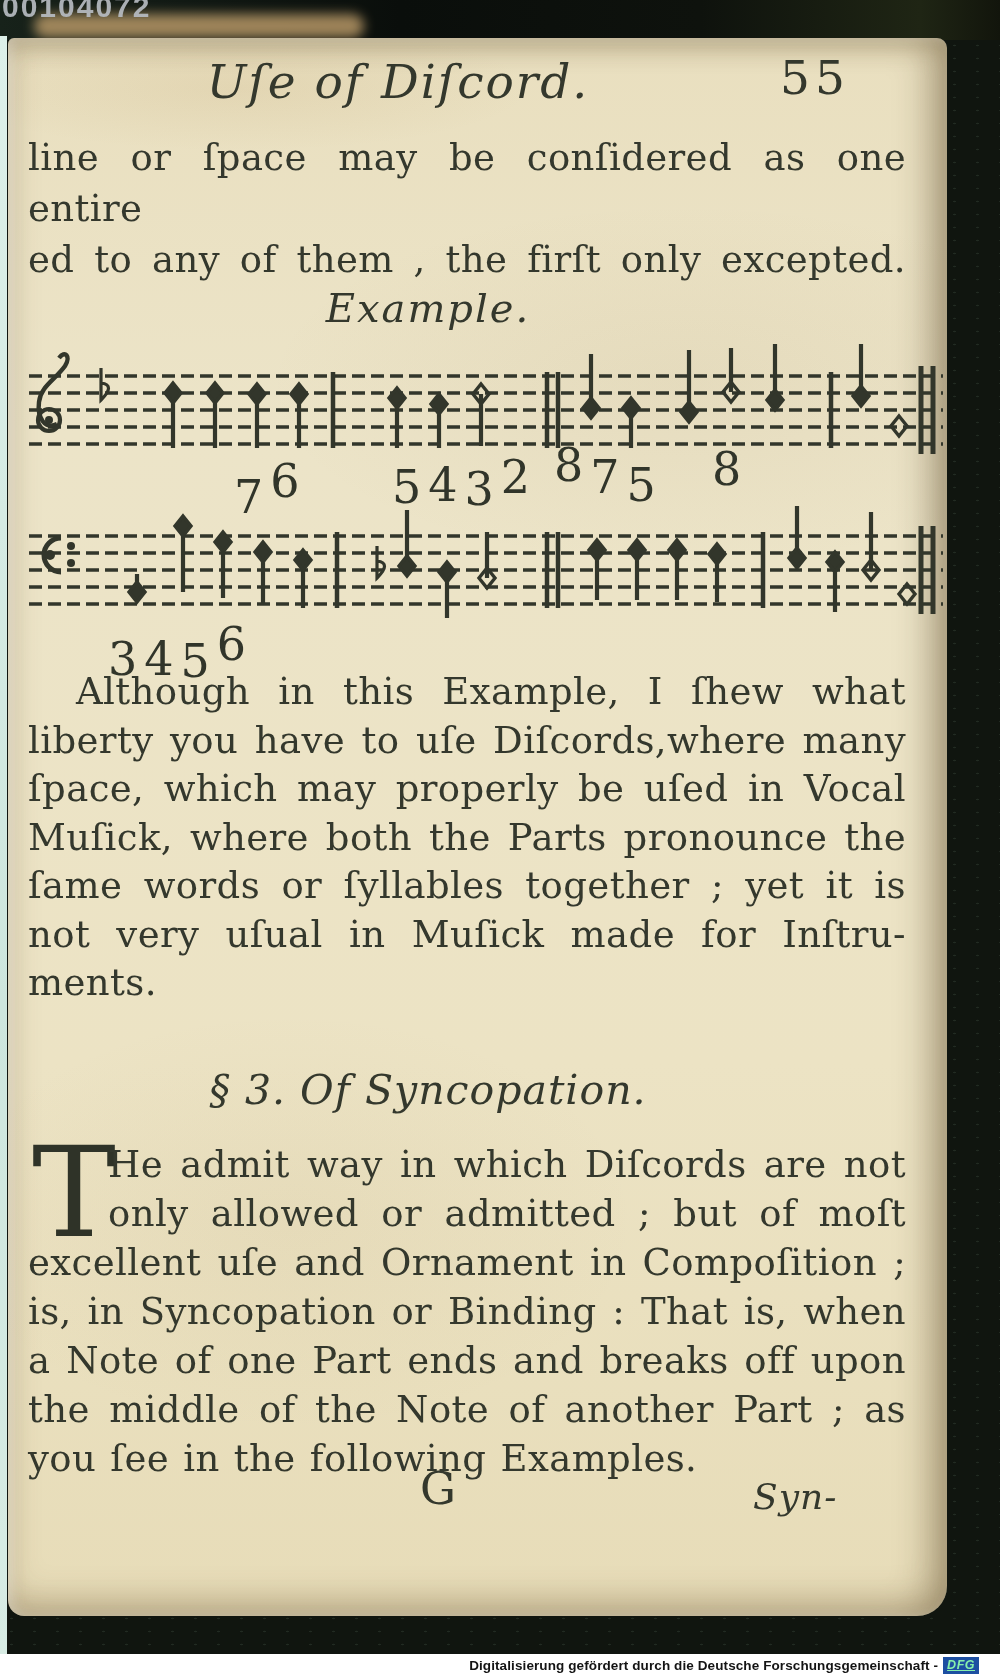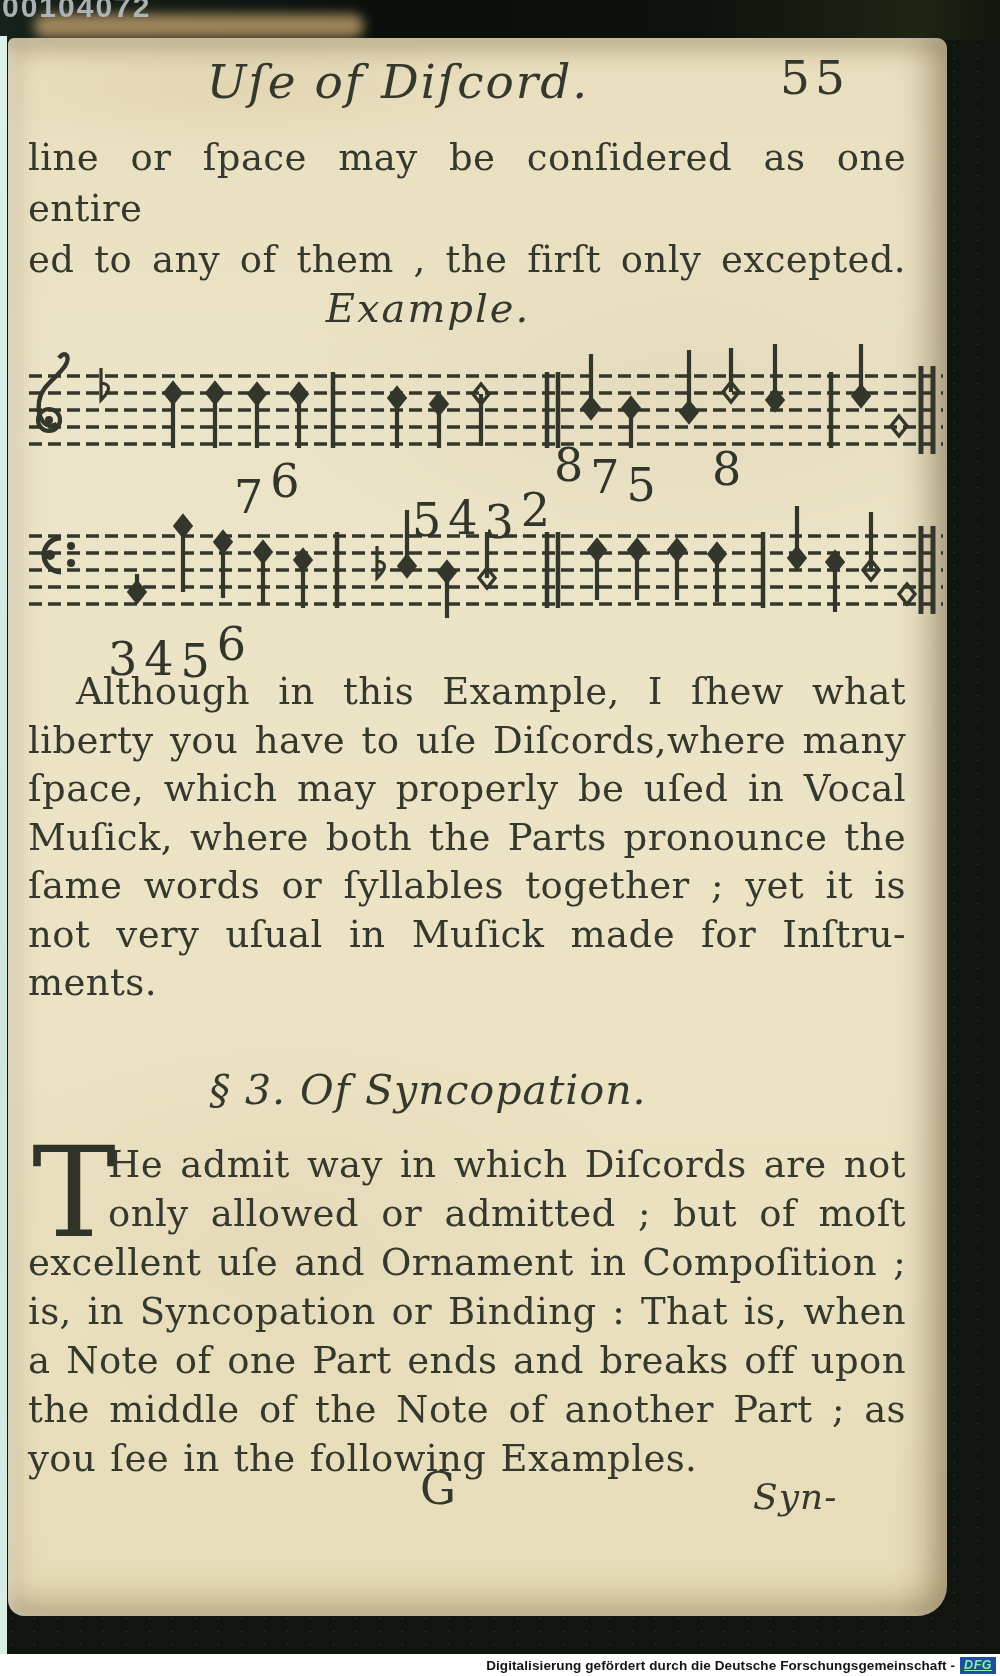--- a/index.html
+++ b/index.html
@@ -78,21 +78,21 @@
   .catchword { left:745px; top:1438px; font-style:italic; font-size:36px; letter-spacing:1px; }
   .staff { position:absolute; left:17px; width:925px; height:130px; }
   .staff-1 { top:298px; }
   .staff-2 { top:458px; }
   .figgroup { position:absolute; font-size:46px; color:#31352a; }
   .figgroup span { display:inline-block; margin-right:7px; }
   
   .footer {
     position:absolute; left:0; bottom:0; width:1000px; height:22px; background:#ffffff;
     display:flex; align-items:center; justify-content:flex-end; gap:5px;
-    padding-right:4px; box-sizing:border-box;
+    padding-right:21px; box-sizing:border-box;
     font-family:'Liberation Sans',sans-serif;
   }
   .footer-text { font-size:13.5px; font-weight:bold; color:#141414; letter-spacing:0.1px; }
   .dfg-logo {
     color:#86efac; font-size:12.5px; font-weight:bold; font-style:italic;
     padding:0 4px; height:17px; line-height:17px; letter-spacing:.5px;text-decoration:underline;
   }
 </style>
 </head>
 <body>
@@ -233,21 +233,21 @@
         <div class="ln ">excellent uſe and Ornament in Compoſition ;</div>
         <div class="ln ">is, in Syncopation or Binding :  That is, when</div>
         <div class="ln ">a Note of one Part ends and breaks  off upon</div>
         <div class="ln ">the middle of the Note of  another Part ;   as</div>
         <div class="ln  left-last">you ſee in the following Examples.</div>
       </div>
 
     <div class="t signature">G</div>
     <div class="t catchword">Syn-</div>
   <div class="figgroup" style="left: 226px; top: 422px;"><span style="transform: translateY(10px);">7</span><span style="transform: translateY(-6px);">6</span></div>
-      <div class="figgroup" style="left: 404px; top: 408px; margin-top: 33px;"><span style="transform: translateY(14px);">5</span><span style="transform: translateY(12px);">4</span><span style="transform: translateY(16px);">3</span><span style="transform: translateY(4px);">2</span></div>
+      <div class="figgroup" style="left: 384px; top: 408px;"><span style="transform: translateY(14px);">5</span><span style="transform: translateY(12px);">4</span><span style="transform: translateY(16px);">3</span><span style="transform: translateY(4px);">2</span></div>
       <div class="figgroup" style="left: 546px; top: 400px;"><span style="transform: translateY(0px);">8</span><span style="transform: translateY(12px);">7</span><span style="transform: translateY(20px);">5</span></div>
       <div class="figgroup" style="left: 704px; top: 404px;"><span style="transform: translateY(0px);">8</span></div>
       <div class="figgroup" style="left: 100px; top: 586px;"><span style="transform: translateY(8px);">3</span><span style="transform: translateY(8px);">4</span><span style="transform: translateY(10px);">5</span><span style="transform: translateY(-7px);">6</span></div>
     </div>
 
   <div class="footer">
     <span class="footer-text">Digitalisierung gefördert durch die Deutsche Forschungsgemeinschaft -</span>
     <span class="dfg-logo" style="background: rgb(29, 79, 161);">DFG</span>
   </div>
 </div>

